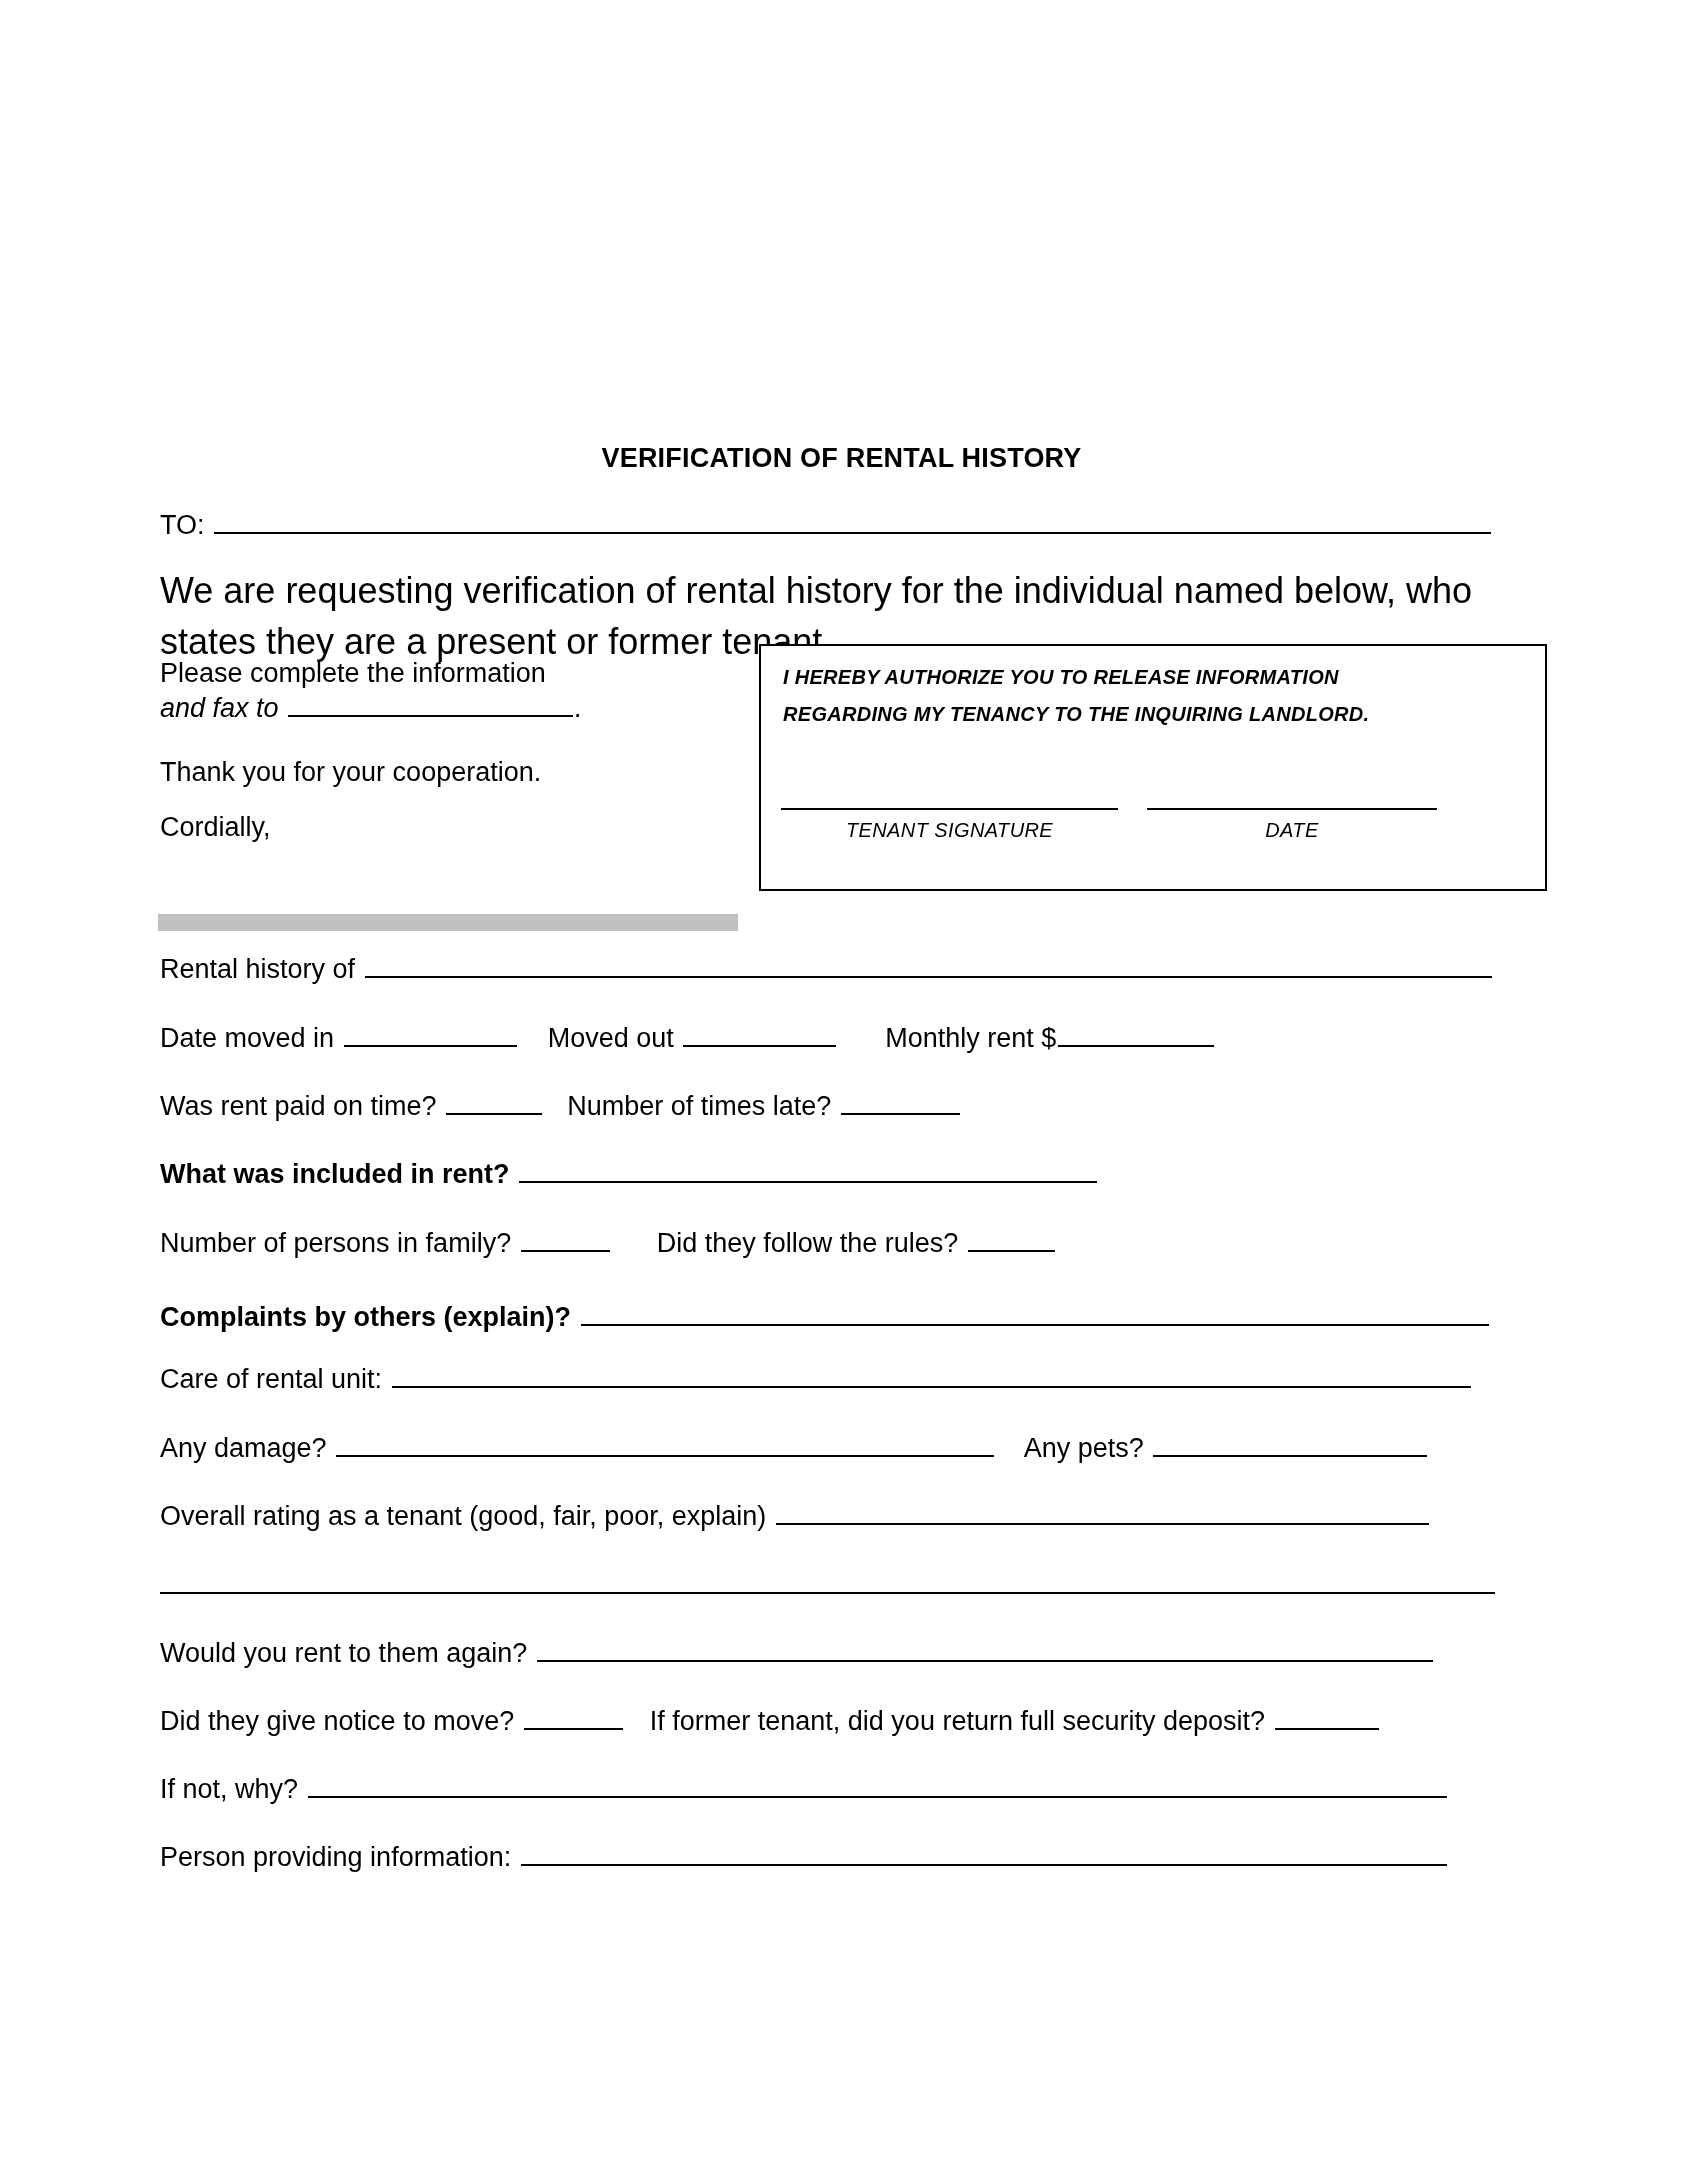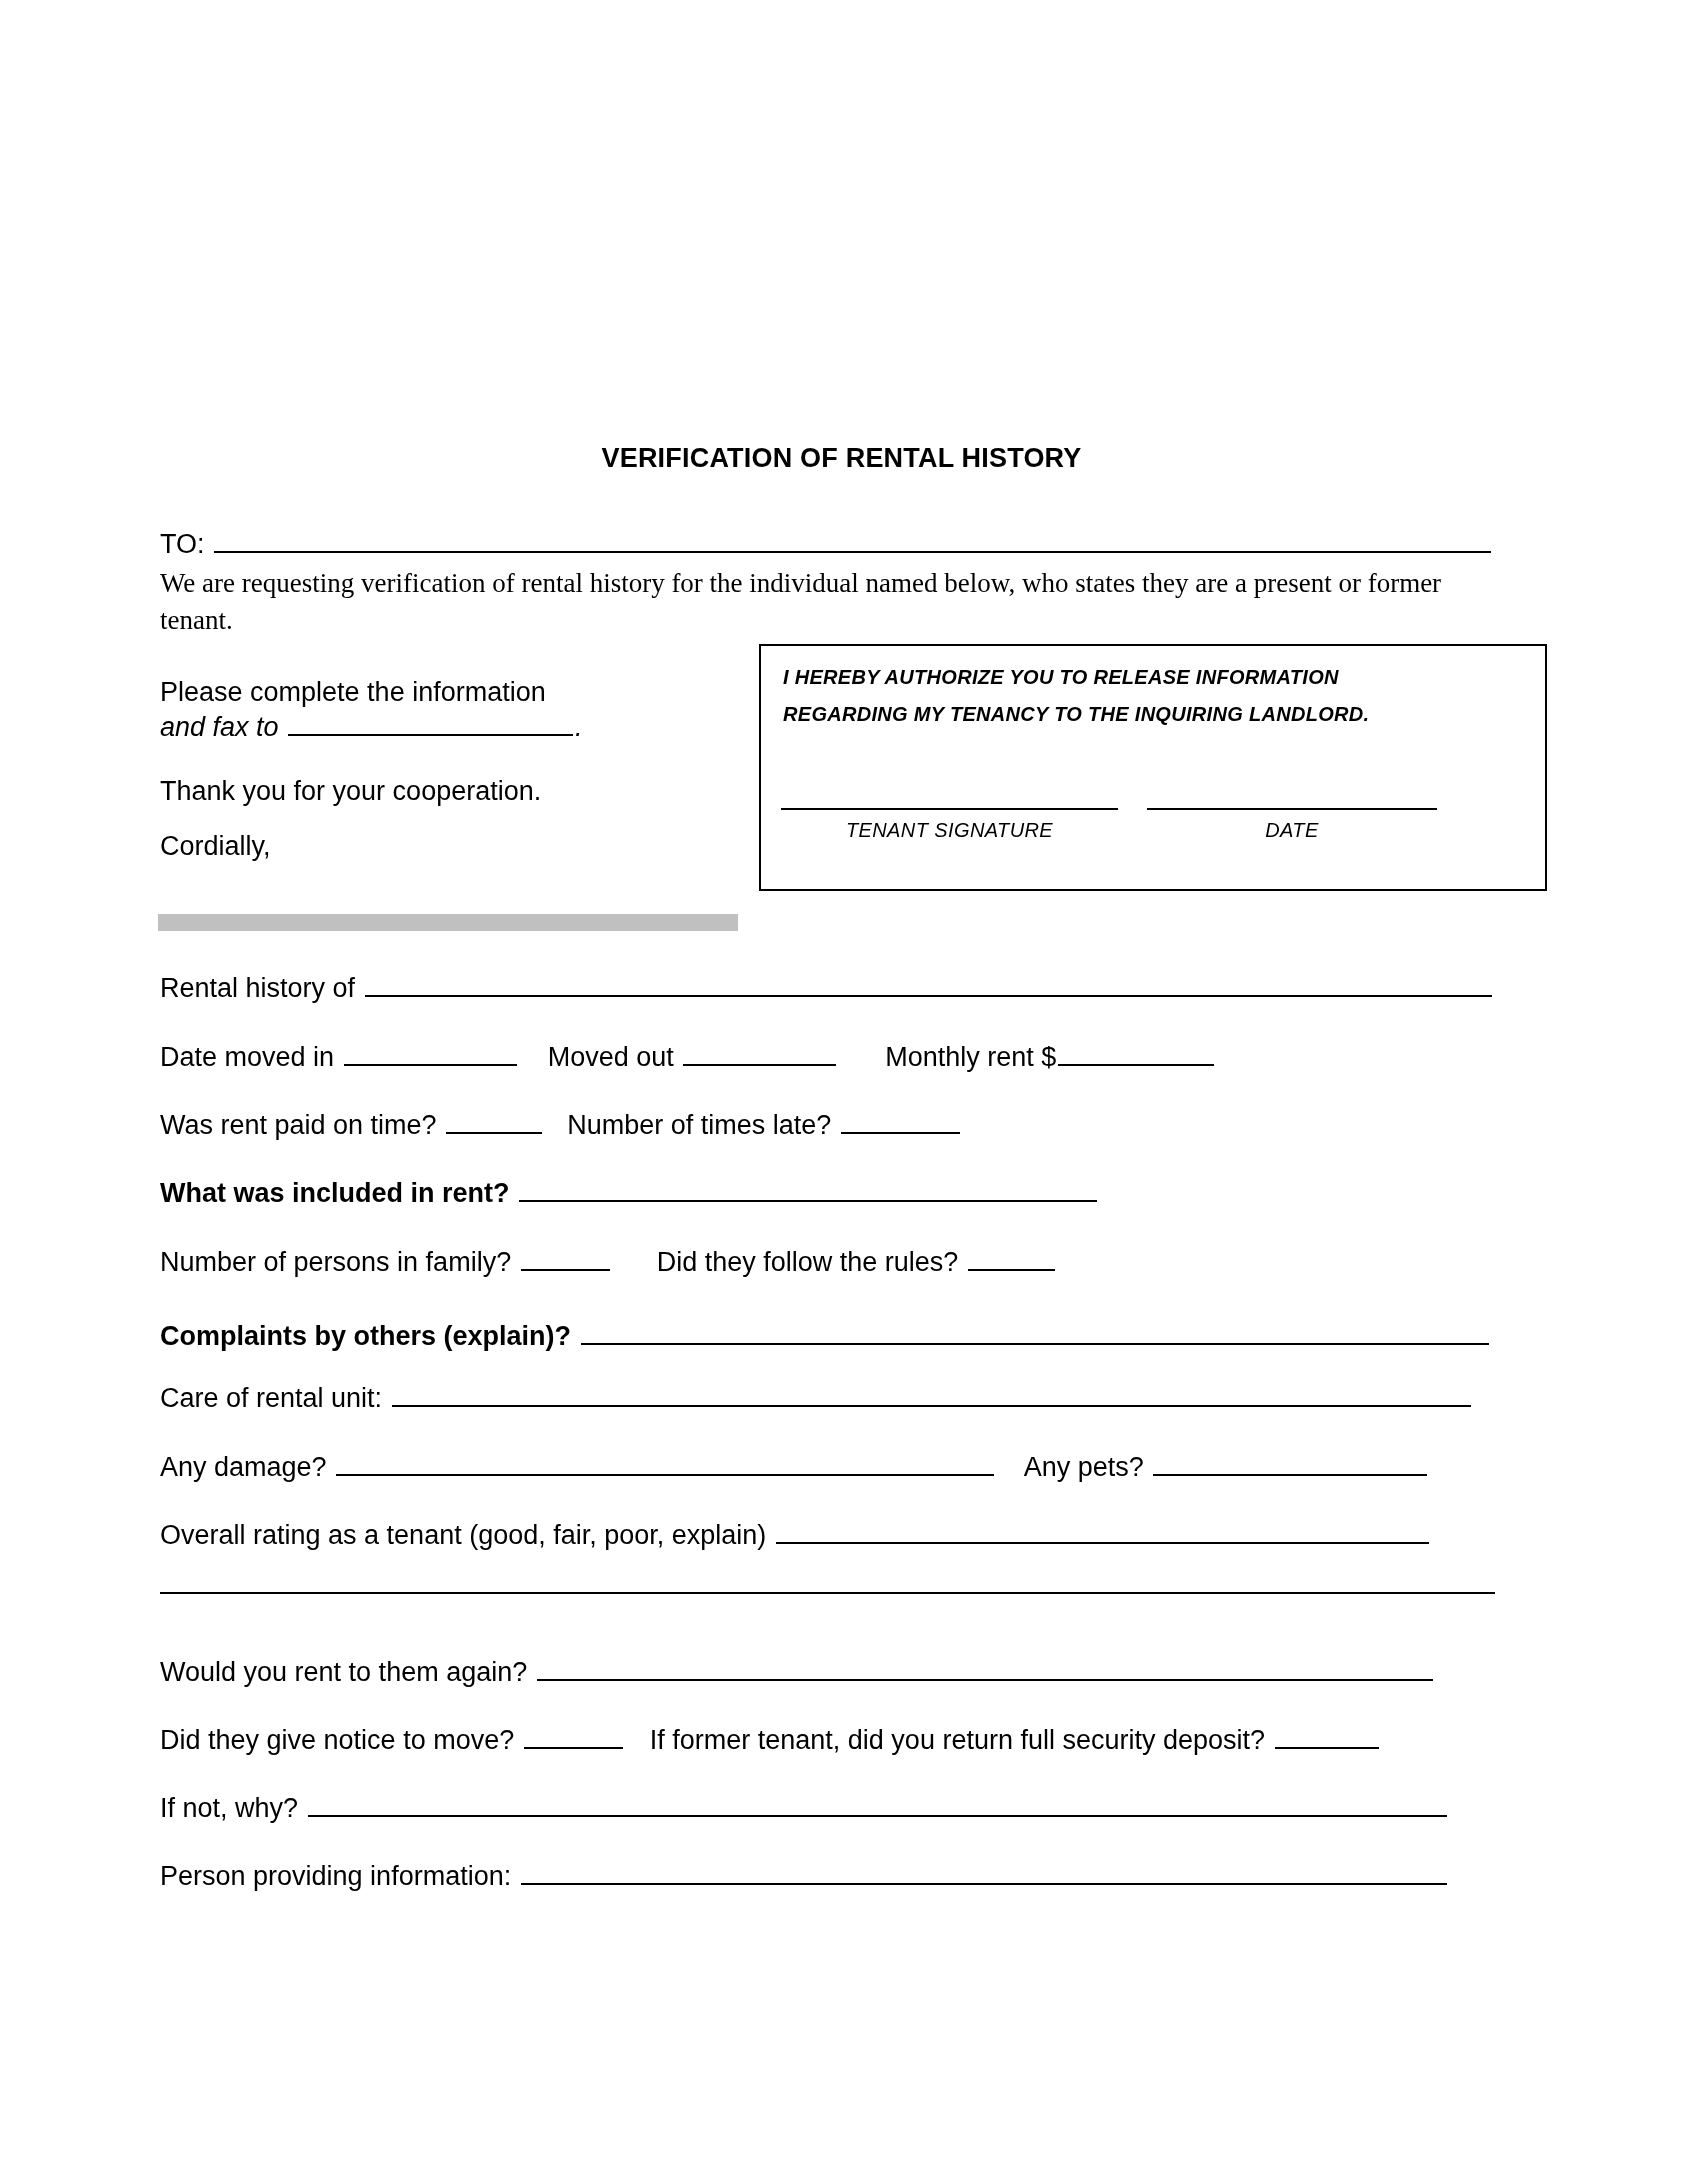--- a/index.html
+++ b/index.html
@@ -35,28 +35,26 @@
     font-weight: bold;
     letter-spacing: 0.2px;
   }
 
   
   .row {
     position: absolute;
     font-size: 27px;
     line-height: 34px;
     white-space: nowrap;
-    margin-top: 19px;
   }
 
   .para {
     position: absolute;
-    font-size: 27px;
-    line-height: 37px;
-    font-family: Liberation Serif, serif;
+    font-size: 36px;
+    line-height: 51px;
   }
 
   
   .fill {
     display: inline-block;
     border-bottom: 2.5px solid #000;
     height: 22px;
     vertical-align: baseline;
     margin: 0 2px;
   }

